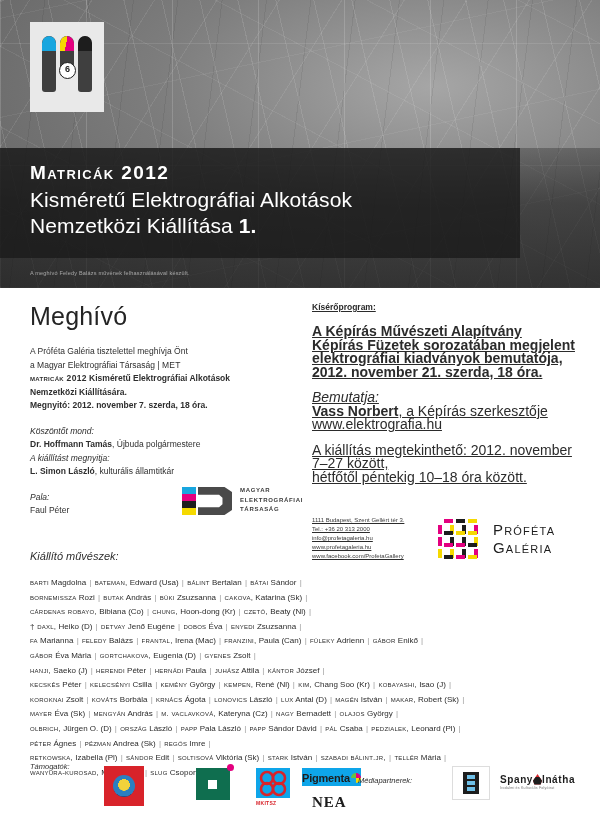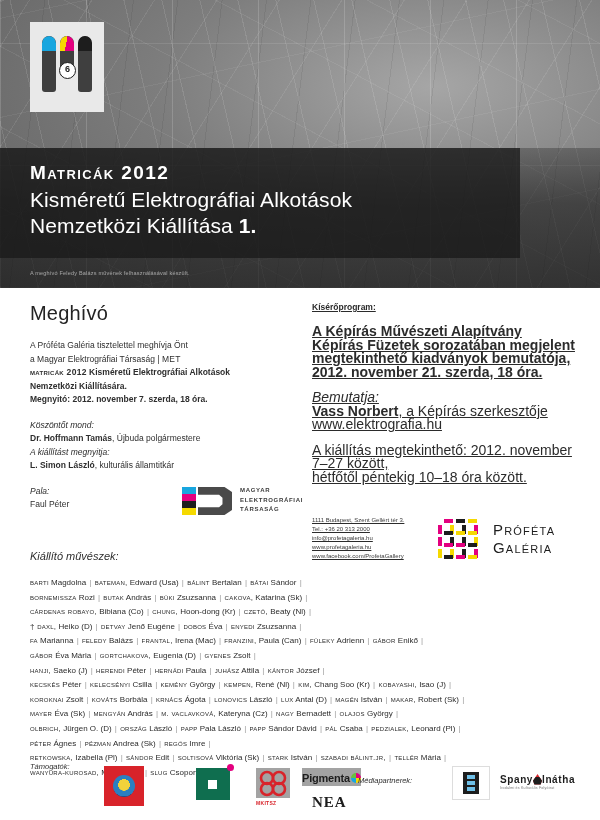--- a/index.html
+++ b/index.html
@@ -179,21 +179,21 @@
   }
   .col-right {
     position: absolute;
     left: 312px;
     top: 14px;
     width: 265px;
     text-decoration: underline;
   }
 
   h1.meghivo {
-    font-size: 20px;
+    font-size: 25px;
     font-weight: 400;
     margin: 0 0 14px 0;
     letter-spacing: 0.2px;
     color: #242424;
   }
   .p {
     font-size: 8.5px;
     line-height: 13.5px;
     margin: 0 0 0 0;
     color: #2e2e2e;
@@ -322,21 +322,21 @@
     height: 58px;
   }
   .foot-label {
     position: absolute;
     font-size: 7.5px;
     font-style: italic;
     color: #2e2e2e;
   }
   .logo-box {
     position: absolute;
-    background: #a3a3a3;
+    background: #0ea5e9;
   }
   .sp-1 {
     left: 104px; top: 4px; width: 40px; height: 40px;
     background: #d8232a;
     display: flex; align-items: center; justify-content: center;
   }
   .sp-1 .ring {
     width: 22px; height: 22px; border-radius: 50%;
     background: radial-gradient(circle at 50% 45%, #f2d23a 0 35%, #2a7fc1 36% 70%, #1d4f8a 71% 100%);
   }
@@ -456,21 +456,21 @@
         <div>TÁRSASÁG</div>
       </div>
     </div>
 
     <div class="col-right">
       <div class="right-h">Kísérőprogram:</div>
 
       <div class="right-block">
         <span>A Képírás Művészeti Alapítvány</span><br>
         <span>Képírás Füzetek sorozatában megjelent</span><br>
-        <span>megtekinthető kiadványok bemutatója,</span><br>
+        <span>elektrográfiai kiadványok bemutatója,</span><br>
         <span>2012. november 21. szerda, 18 óra.</span>
       </div>
 
       <div class="right-block normal" style="margin-top:12px">
         <i>Bemutatja:</i><br>
         <b>Vass Norbert</b><span>, a Képírás szerkesztője</span><br>
         <span>www.elektrografia.hu</span>
       </div>
 
       <div class="right-block normal" style="margin-top:12px">

